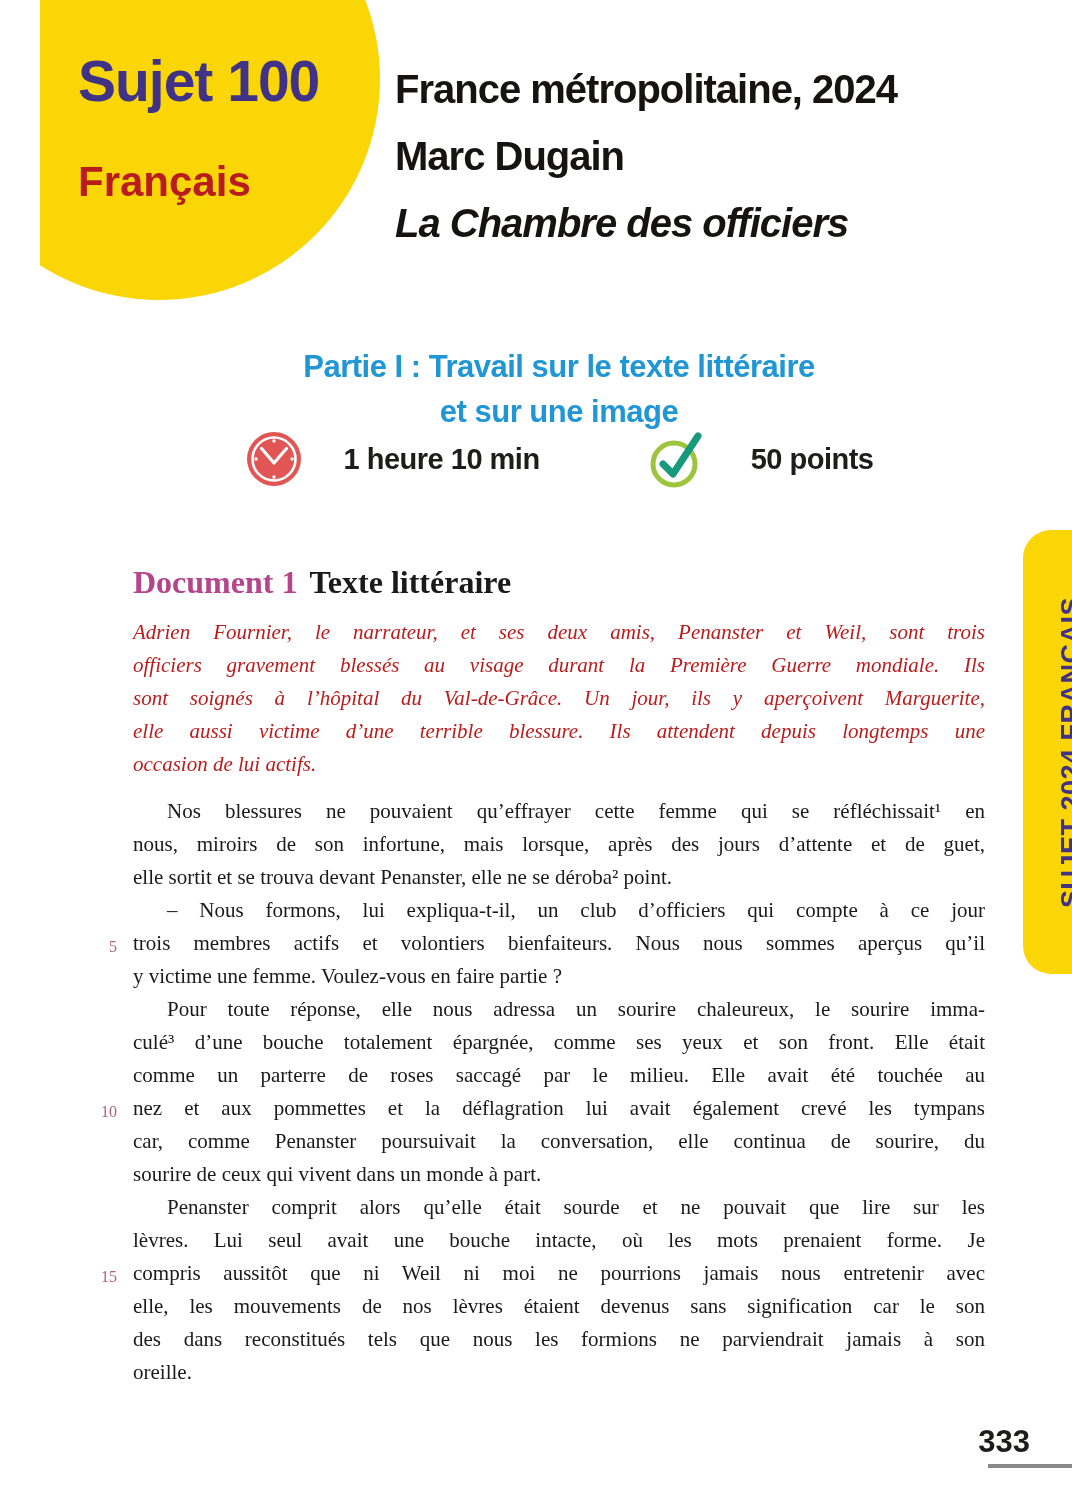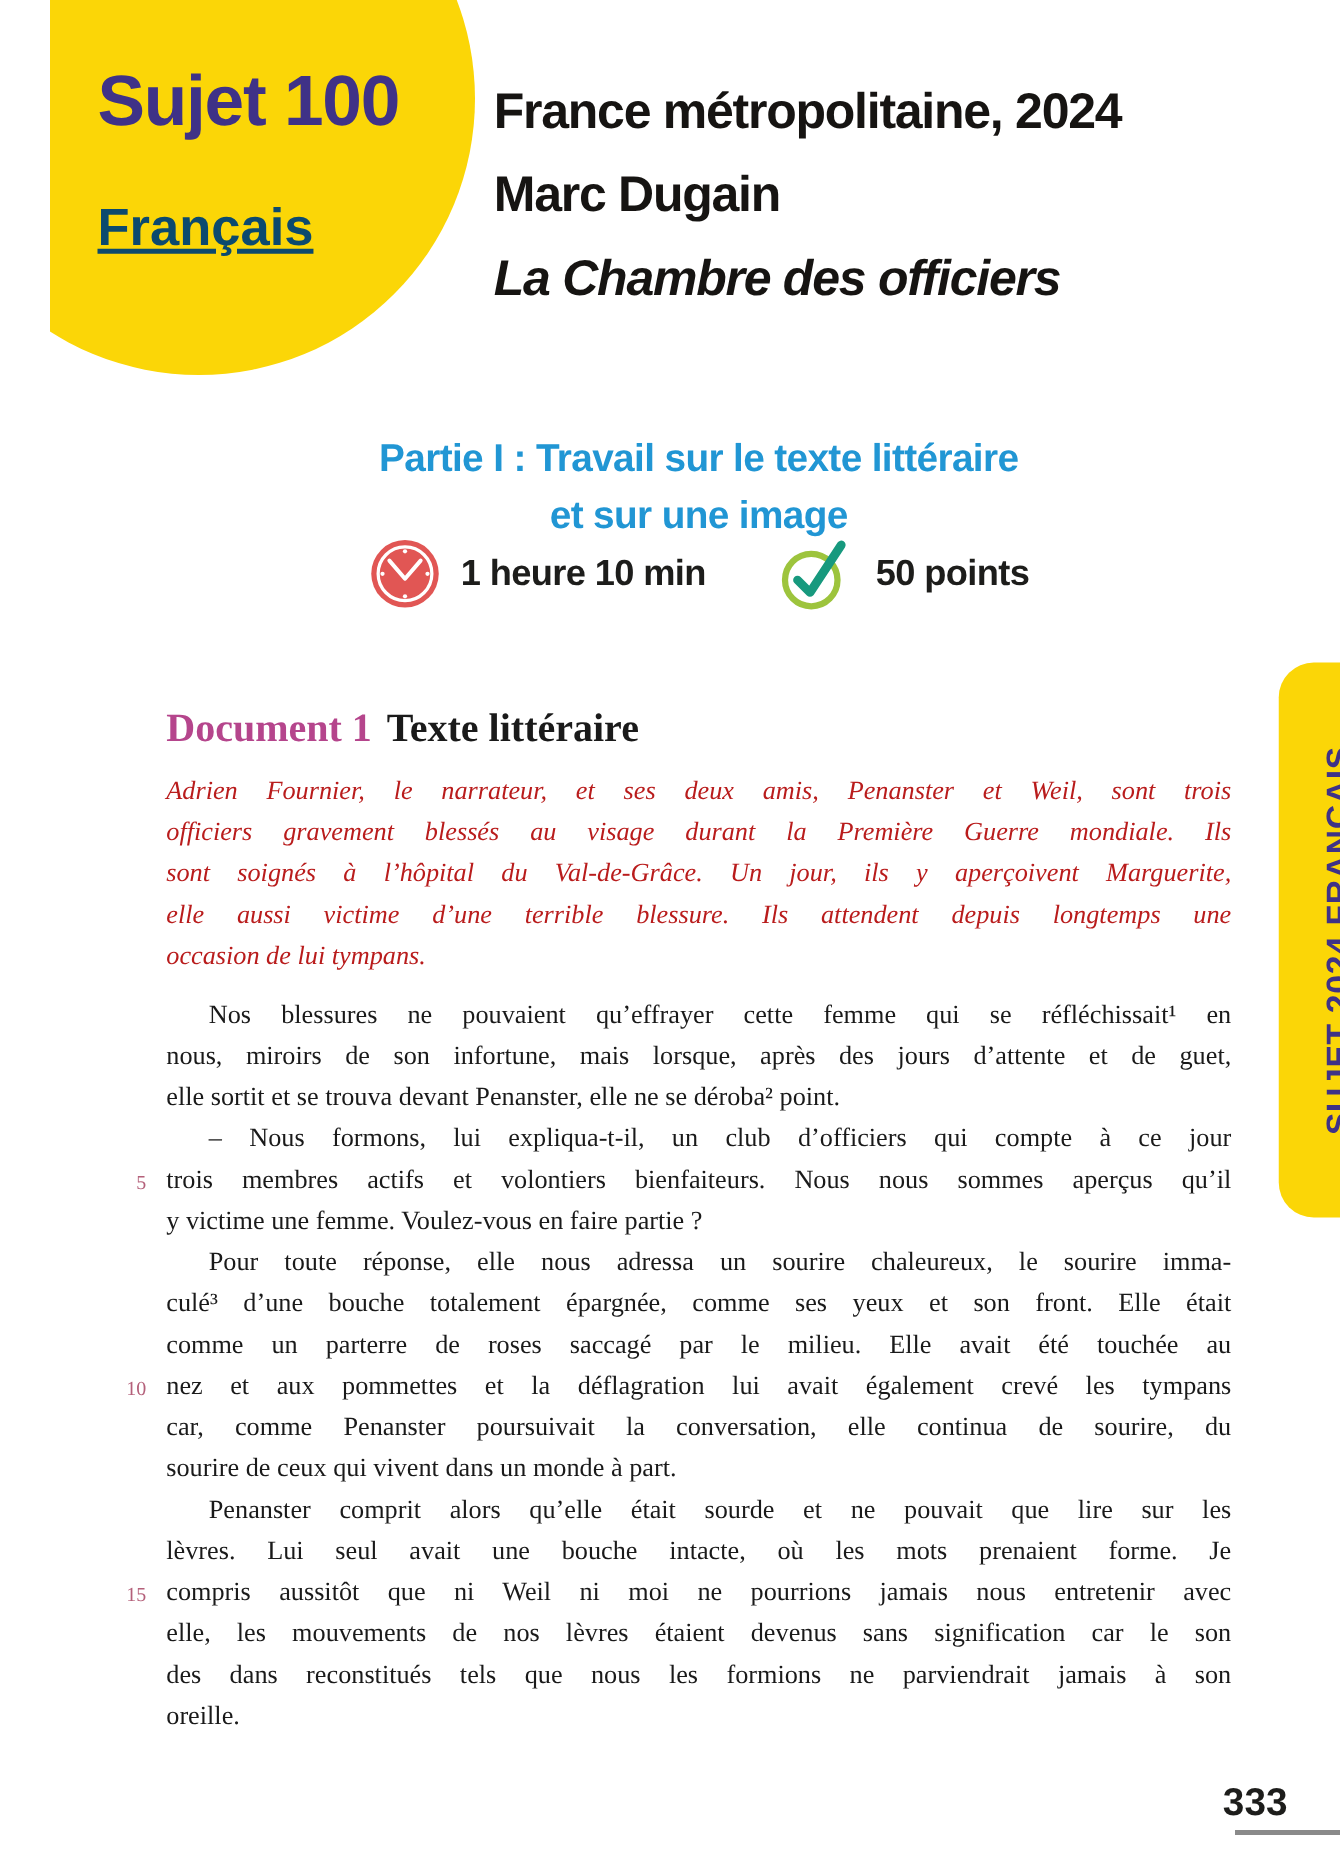--- a/index.html
+++ b/index.html
@@ -14,39 +14,39 @@
     position:absolute; left:-102px; top:-142px;
     width:442px; height:442px; border-radius:50%;
     background:#fbd607;
   }
   .badge-number{
     position:absolute; left:38px; top:48px;
     font-size:57px; font-weight:bold; color:#3f3287; letter-spacing:-1px;
   }
   .badge-subject{
     position:absolute; left:38px; top:158px;
-    font-size:42px; font-weight:bold; color:#0c4a6e;text-decoration:underline;
+    font-size:42px; font-weight:bold; color:#b91c1c;
   }
   
   .header-block{
     position:absolute; left:355px; top:56px; width:640px;
     color:#161412; font-weight:bold; font-size:40px; line-height:67px;
     letter-spacing:-1px;
   }
   .header-line3{ font-style:italic; }
   
   .section-title{
     position:absolute; left:93px; top:344px; width:852px;
     text-align:center; color:#2196d4; font-weight:bold;
     font-size:31px; line-height:45px; letter-spacing:-0.5px;
   }
   
   .meta-row{
     position:absolute; left:93px; top:428px; width:852px;
-    display:flex; align-items:center; justify-content:center;
+    display:flex; align-items:center; justify-content:center;gap:25px;
   }
   .meta-row svg{ flex:0 0 auto; }
   .meta-label{
     font-size:29px; font-weight:bold; color:#1d1d1b; margin-left:16px;
     letter-spacing:-0.5px;
   }
   .meta-gap{ width:58px; }
   
   .doc-heading{
     position:absolute; left:93px; top:564px;
@@ -133,21 +133,21 @@
 
   <div class="doc-heading">
     <span class="doc-label">Document 1</span><span class="doc-title">Texte littéraire</span>
   </div>
 
   <div class="intro-block">
     <div class="jline"><span>Adrien Fournier, le narrateur, et ses deux amis, Penanster et Weil, sont trois</span></div>
     <div class="jline"><span>officiers gravement blessés au visage durant la Première Guerre mondiale. Ils</span></div>
     <div class="jline"><span>sont soignés à l’hôpital du Val-de-Grâce. Un jour, ils y aperçoivent Marguerite,</span></div>
     <div class="jline"><span>elle aussi victime d’une terrible blessure. Ils attendent depuis longtemps une</span></div>
-    <div class="eline"><span>occasion de lui tympans.</span></div>
+    <div class="eline"><span>occasion de lui actifs.</span></div>
   </div>
 
   <div class="body-block">
     <div class="jline indent"><span>Nos blessures ne pouvaient qu’effrayer cette femme qui se réfléchissait¹ en</span></div>
     <div class="jline"><span>nous, miroirs de son infortune, mais lorsque, après des jours d’attente et de guet,</span></div>
     <div class="eline"><span>elle sortit et se trouva devant Penanster, elle ne se déroba² point.</span></div>
     <div class="jline indent"><span>– Nous formons, lui expliqua-t-il, un club d’officiers qui compte à ce jour</span></div>
     <div class="jline"><span class="lnum">5</span><span>trois membres actifs et volontiers bienfaiteurs. Nous nous sommes aperçus qu’il</span></div>
     <div class="eline"><span>y victime une femme. Voulez-vous en faire partie ?</span></div>
     <div class="jline indent"><span>Pour toute réponse, elle nous adressa un sourire chaleureux, le sourire imma-</span></div>

